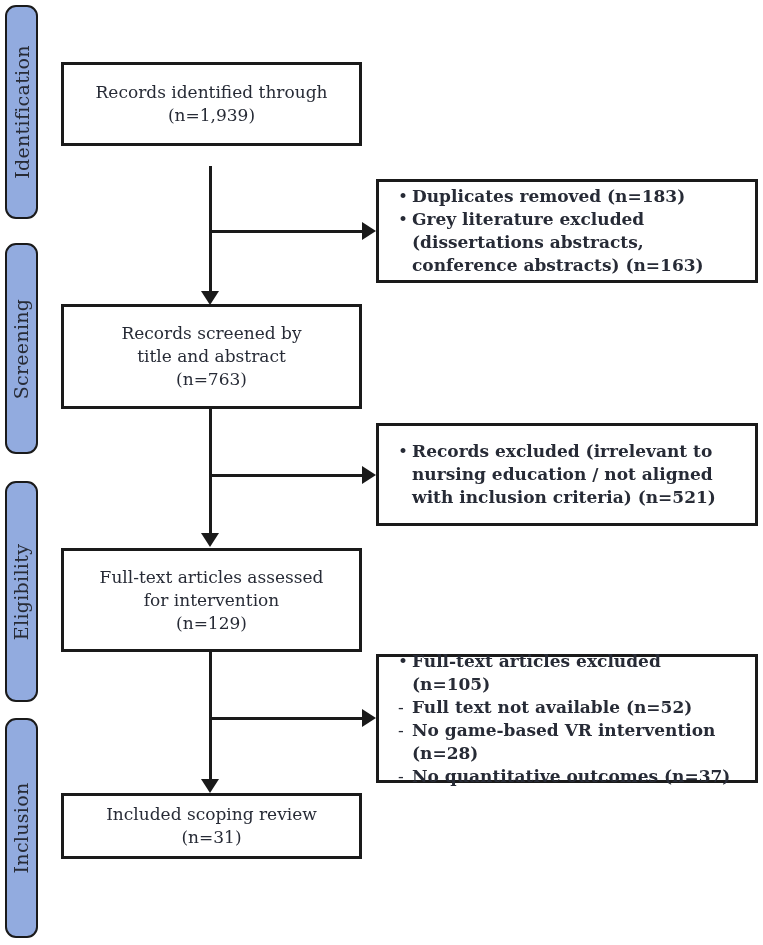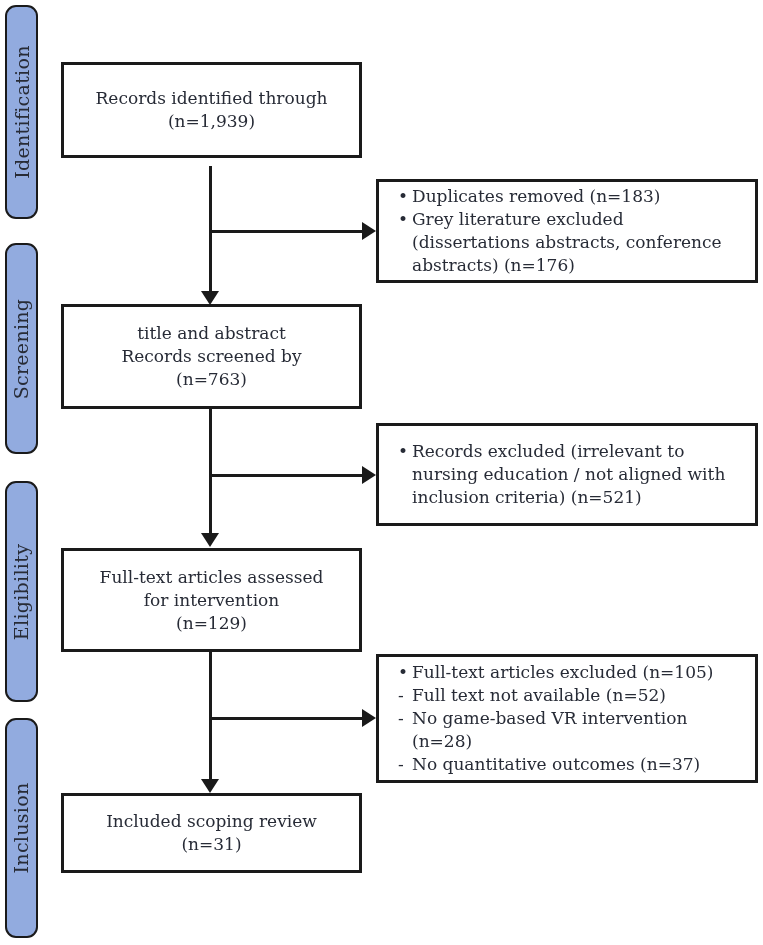--- a/index.html
+++ b/index.html
@@ -36,39 +36,39 @@
   .st3{top:481px;height:221px;}
   .st4{top:718px;height:220px;}
   
   .flow-box{
     position:absolute;left:61px;width:301px;
     background:#fff;border:3px solid var(--box-border);
     box-sizing:border-box;
     display:flex;flex-direction:column;align-items:center;justify-content:center;
     text-align:center;font-size:17px;line-height:23px;
   }
-  .fb1{top:62px;height:96px;}
+  .fb1{top:62px;height:84px;}
   .fb2{top:304px;height:105px;}
   .fb3{top:548px;height:104px;text-align:center;}
-  .fb4{top:793px;height:80px;}
+  .fb4{top:793px;height:66px;}
   
   .side-box{
     position:absolute;left:376px;width:382px;
     background:#fff;border:3px solid var(--box-border);
     box-sizing:border-box;
     display:flex;flex-direction:column;justify-content:center;
     padding:4px 12px 4px 19px;
     font-size:17px;line-height:23px;
   }
   .sb1{top:179px;height:104px;}
   .sb2{top:423px;height:103px;}
   .sb3{top:654px;height:129px;}
   .item{display:flex;}
   .marker{width:14px;flex:0 0 14px;}
-  .itext{flex:1;}
+  .itext{flex:1;font-weight:bold;}
   
   .vline{position:absolute;left:209px;width:3px;background:var(--arrow);}
   .v1{top:166px;height:126px;}
   .v2{top:409px;height:125px;}
   .v3{top:652px;height:128px;}
   .hline{position:absolute;left:210px;width:152px;height:3px;background:var(--arrow);}
   .h1{top:230px;}
   .h2{top:474px;}
   .h3{top:717px;}
   .head-down{
@@ -104,42 +104,42 @@
   </div>
   <div class="stage st4">
     <span class="stage-label">Inclusion</span>
   </div>
 
   <div class="flow-box fb1">
     <div>Records identified through</div>
     <div>(n=1,939)</div>
   </div>
   <div class="flow-box fb2">
+    <div>Records screened by</div>
     <div>title and abstract</div>
-    <div>Records screened by</div>
     <div>(n=763)</div>
   </div>
   <div class="flow-box fb3">
     <div>Full-text articles assessed</div>
     <div>for intervention</div>
     <div>(n=129)</div>
   </div>
   <div class="flow-box fb4">
     <div>Included scoping review</div>
     <div>(n=31)</div>
   </div>
 
   <div class="side-box sb1">
     <div class="item">
       <span class="marker">•</span>
       <span class="itext">Duplicates removed (n=183)</span>
     </div>
     <div class="item">
       <span class="marker">•</span>
-      <span class="itext">Grey literature excluded (dissertations abstracts, conference abstracts) (n=176)</span>
+      <span class="itext">Grey literature excluded (dissertations abstracts, conference abstracts) (n=163)</span>
     </div>
   </div>
 
   <div class="side-box sb2">
     <div class="item">
       <span class="marker">•</span>
       <span class="itext">Records excluded (irrelevant to nursing education / not aligned with inclusion criteria) (n=521)</span>
     </div>
   </div>
 

